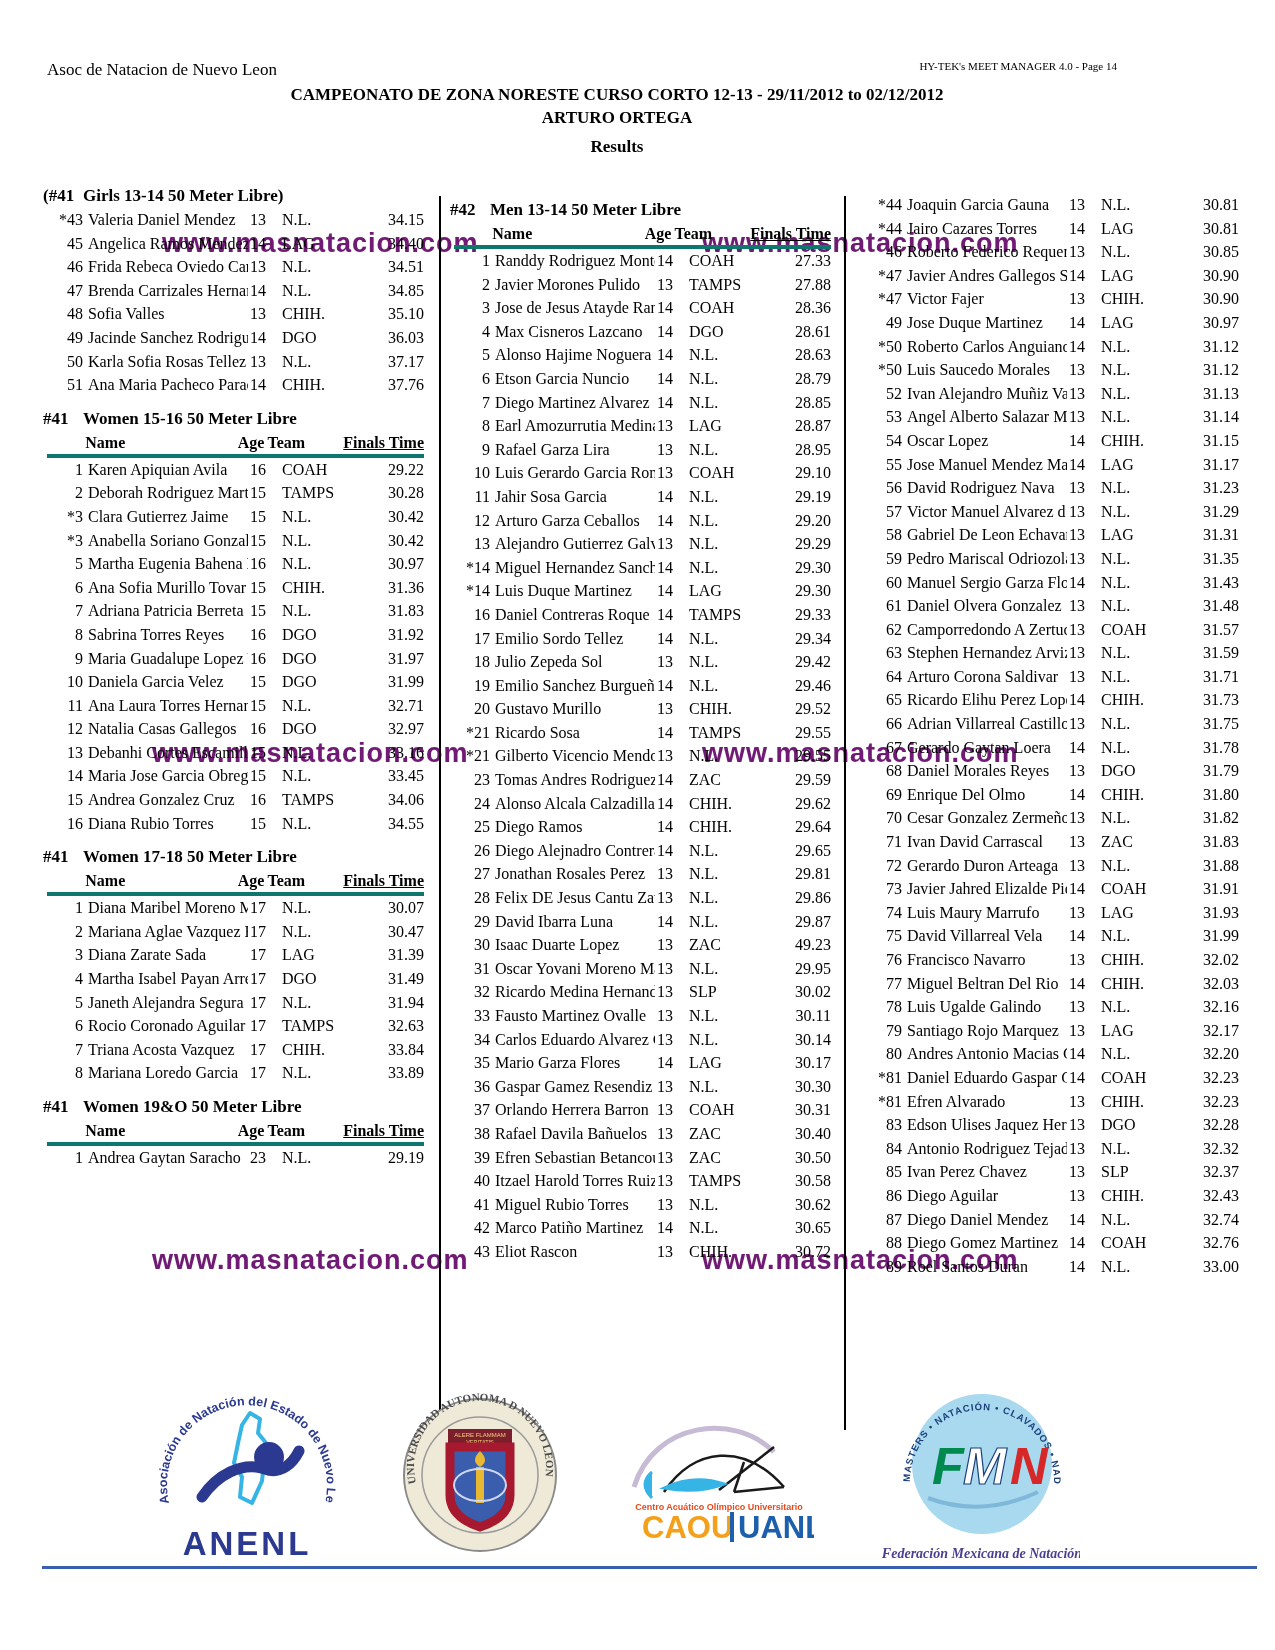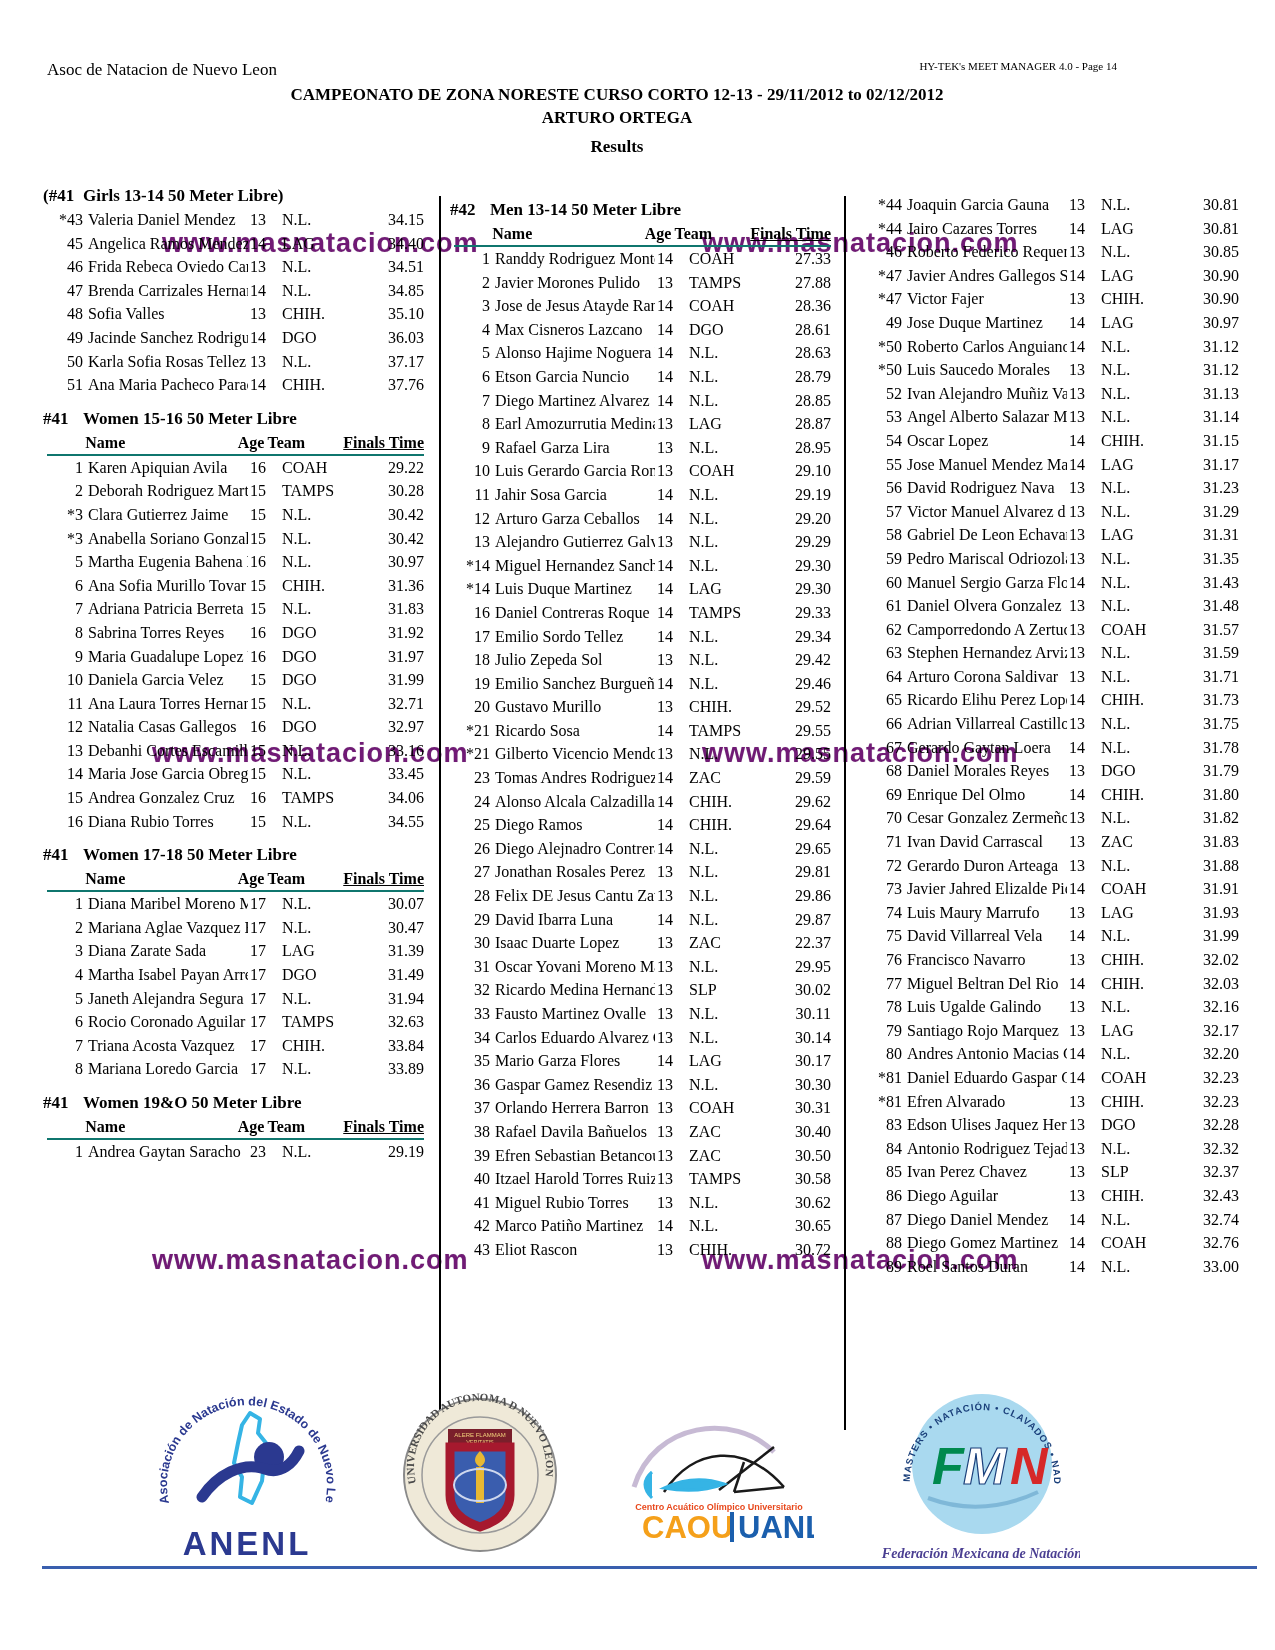--- a/index.html
+++ b/index.html
@@ -20,21 +20,21 @@
   .col3{margin-left:27px;padding-top:8px;width:390px;}
   .vline{position:absolute;top:196px;width:2px;height:1234px;background:#000;}
   .vline.v1{left:427px;} .vline.v2{left:832px;}
   
   .sec-heading{font-weight:bold;font-size:17px;line-height:22px;margin-left:-4px;white-space:nowrap;}
   .sec-heading + .rows, .sec-heading + .thead{margin-top:1px;}
   .sec{margin-bottom:0;}
   .sec + .sec{margin-top:11px;}
   .sec-num{display:inline-block;min-width:40px;}
   .thead{display:flex;font-weight:bold;font-size:16px;height:23px;line-height:23px;
-         border-bottom:2px solid #0f766e;white-space:nowrap;}
+         border-bottom:4px solid #0f766e;white-space:nowrap;}
   .thead .c-rank{width:36px;}
   .thead .c-name{width:165px;margin-left:5px;}
   .thead .c-age{width:30px;}
   .thead .c-team{width:82px;margin-left:2px;}
   .thead .c-time{flex:1;text-align:right;text-decoration:underline;}
   .row{display:flex;font-size:16px;height:23.6px;line-height:23.6px;white-space:nowrap;}
   .row .c-rank{width:36px;text-align:right;flex:none;}
   .row .c-name{width:160px;margin-left:5px;overflow:hidden;flex:none;}
   .row .c-age{width:30px;margin-left:2px;flex:none;}
   .row .c-team{width:82px;margin-left:2px;flex:none;}
@@ -557,21 +557,21 @@
               <span class="c-name">David Ibarra Luna</span>
               <span class="c-age">14</span>
               <span class="c-team">N.L.</span>
               <span class="c-time">29.87</span>
             </div>
             <div class="row">
               <span class="c-rank">30</span>
               <span class="c-name">Isaac Duarte Lopez</span>
               <span class="c-age">13</span>
               <span class="c-team">ZAC</span>
-              <span class="c-time">22.37</span>
+              <span class="c-time">49.23</span>
             </div>
             <div class="row">
               <span class="c-rank">31</span>
               <span class="c-name">Oscar Yovani Moreno Ma</span>
               <span class="c-age">13</span>
               <span class="c-team">N.L.</span>
               <span class="c-time">29.95</span>
             </div>
             <div class="row">
               <span class="c-rank">32</span>

